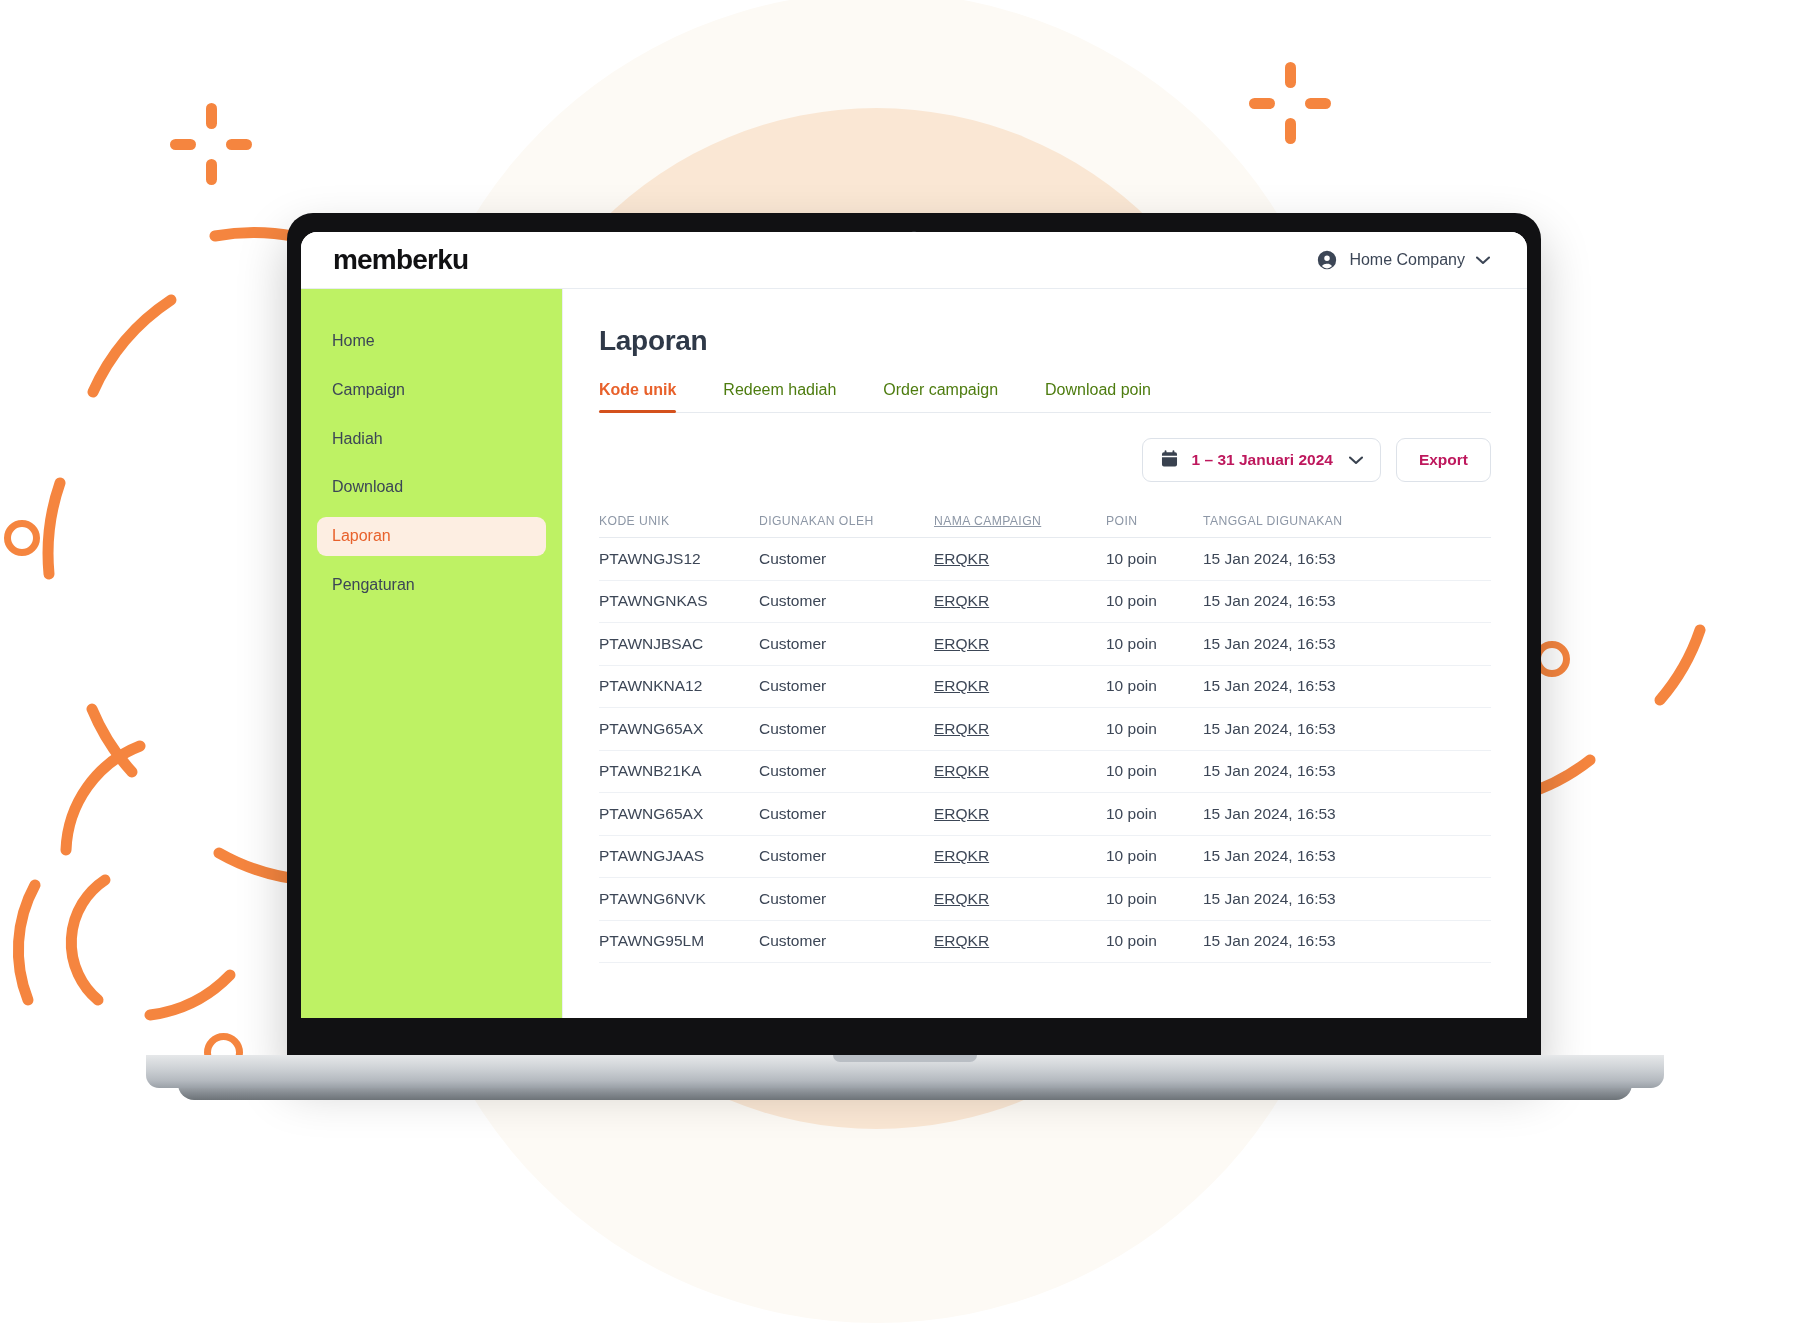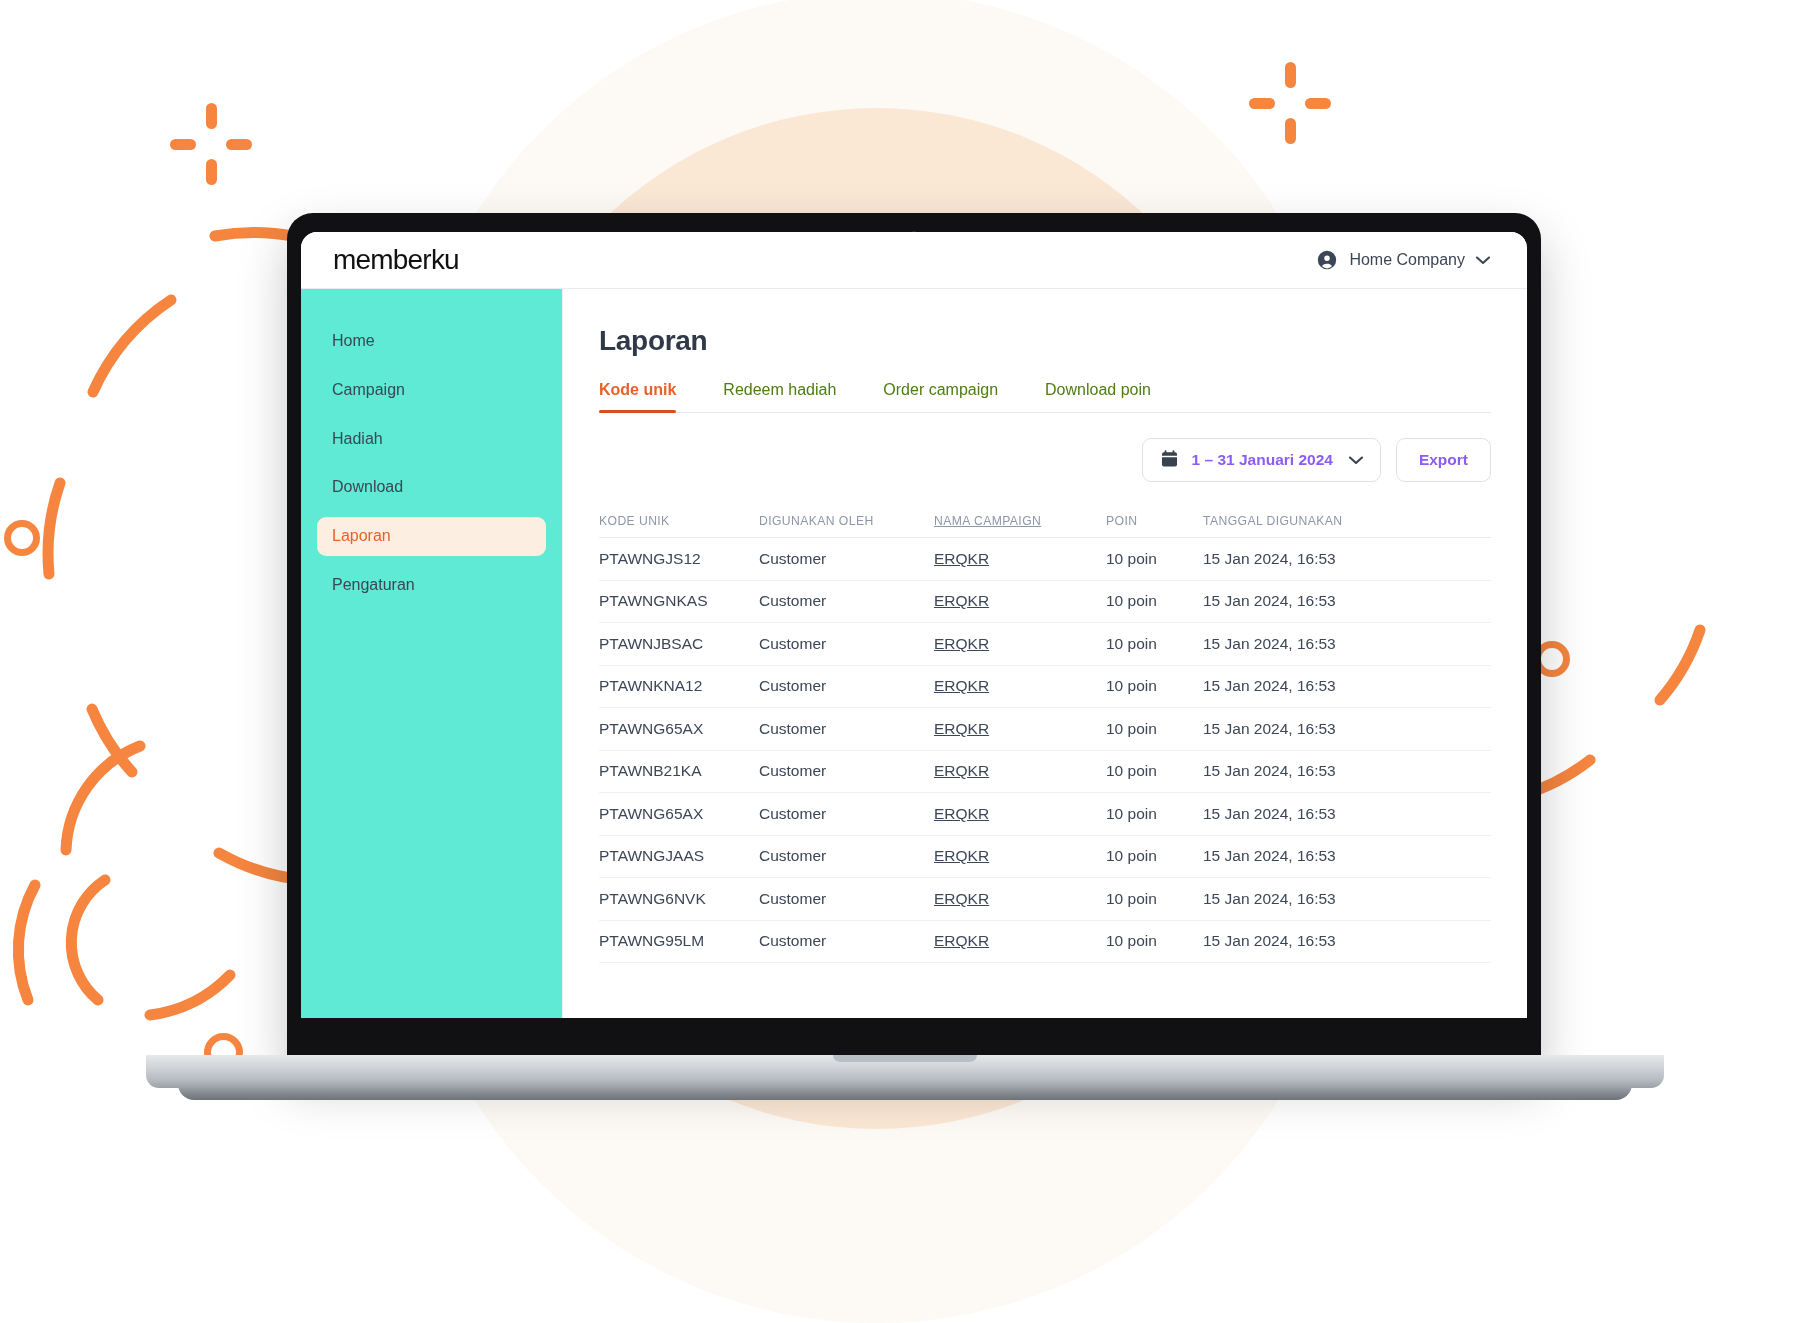--- a/index.html
+++ b/index.html
@@ -111,32 +111,32 @@
   
   .app { width:1226px; height:786px; display:flex; flex-direction:column; background:#fff; }
   .topbar {
     height:57px; flex:none;
     display:flex; align-items:center; justify-content:space-between;
     padding:0 37px 0 32px;
     border-bottom:1px solid #e8ecf1;
     background:#fff;
   }
   .logo {
-    font-size:28px; font-weight:400; letter-spacing:-.8px; color:#111113;
+    font-size:28px; font-weight:700; letter-spacing:-.8px; color:#111113;
   }
   .account { display:flex; align-items:center; gap:11px; cursor:pointer; }
   .account .name { font-size:16px; color:#3c4656; font-weight:400; }
   .avatar-ico svg { display:block; }
   .chev svg { display:block; }
 
   .body { flex:1; display:flex; min-height:0; }
 
   .sidebar {
     width:262px; flex:none;
-    background:#5eead4;
+    background:#bef264;
     padding:33px 0 0 0;
     border-right:1px solid #eceff3;
   }
   .nav-item {
     margin:0 16px;
     padding:9px 15px;
     border-radius:9px;
     font-size:16px;
     color:#3c4656;
     cursor:pointer;
@@ -170,21 +170,21 @@
     margin-top:25px;
     display:flex; justify-content:flex-end; align-items:center; gap:15px;
   }
   .btn {
     border:1px solid #dde2e9;
     border-radius:9px;
     background:#fff;
     height:44px;
     display:flex; align-items:center; gap:13px;
     padding:0 17px;
-    font-size:15.5px; color:#8b5cf6; font-weight:700;
+    font-size:15.5px; color:#be185d; font-weight:700;
     cursor:pointer;
     white-space:nowrap;
   }
   .btn .cal { display:block; }
   .btn .dd { display:block; margin-left:3px; }
   .btn.export { padding:0 22px; }
 
   .table { margin-top:22px; width:100%; }
   .thead, .trow {
     display:flex; align-items:center;

